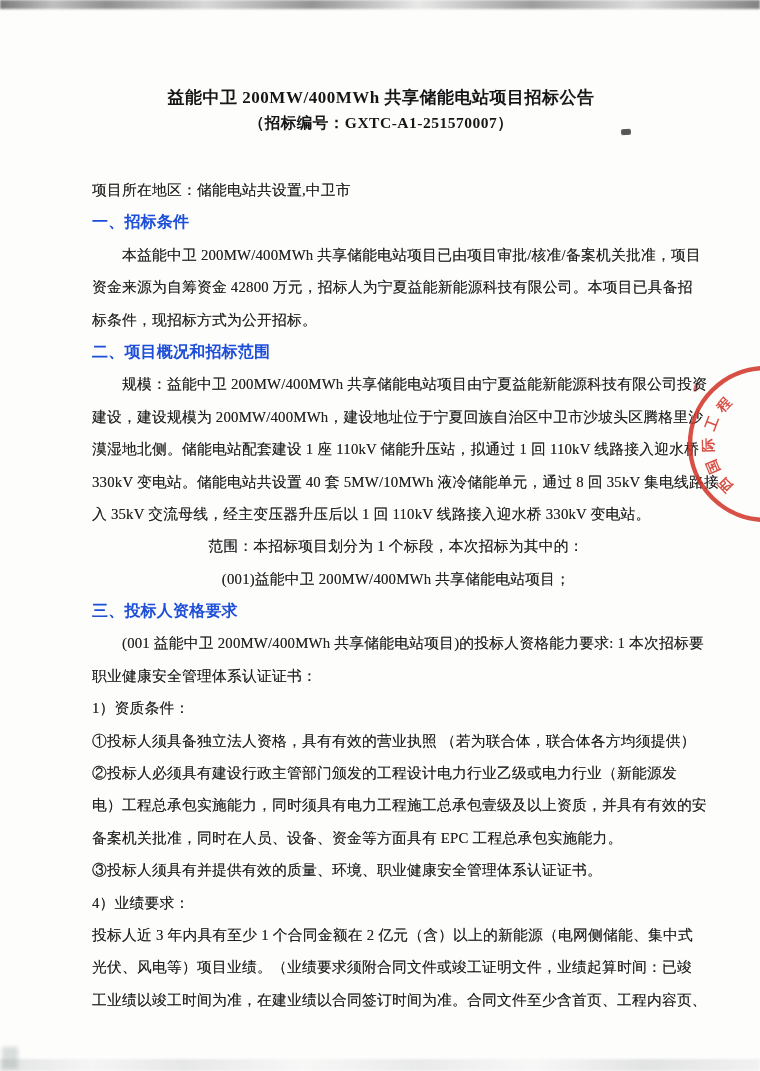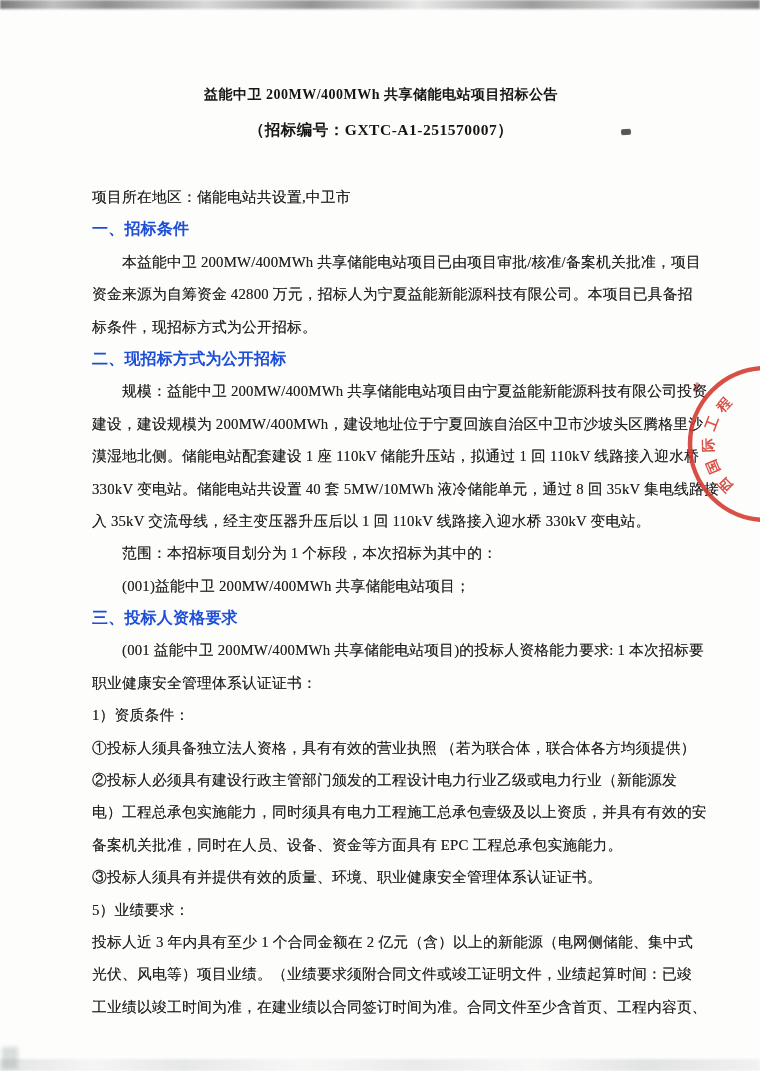--- a/index.html
+++ b/index.html
@@ -41,28 +41,28 @@
   .red-speck {
     position:absolute; left:694px; top:382px; width:4px; height:10px;
     background:#d4453a; border-radius:60% 40% 50% 50%; opacity:.7;
     transform:rotate(18deg); filter:blur(.4px);
   }
 
   .doc { position:absolute; left:92px; top:0; width:578px; }
   .doc-title {
     margin-top:86px;
     text-align:center;
-    font-size:14px; font-weight:700;
+    font-size:17px; font-weight:700;
     font-family:"Liberation Serif", serif;
     letter-spacing:.5px;
     color:#161616;
     white-space:nowrap;
   }
   .doc-subtitle {
-    margin-top:16px;
+    margin-top:4px;
     text-align:center;
     font-size:15.5px; font-weight:700;
     letter-spacing:.5px;
     color:#161616;
     white-space:nowrap;
   }
   .lines { margin-top:40px; }
   .line {
     height:32.4px; line-height:32.4px;
     font-size:14.8px;
@@ -71,21 +71,21 @@
     color:#222;
     text-shadow:0 0 .4px rgba(20,20,20,.55);
   }
   .line.heading {
     font-family:"Liberation Sans", sans-serif;
     font-weight:700;
     font-size:16px;
     color:#1d4ed8;
     text-shadow:none;
   }
-  .line.body-indent { padding-left:30px; }
+  .line.body-indent { padding-left:30px;text-align:center; }
 
   .stamp {
     position:absolute; left:652px; top:342px;
     width:108px; height:205px;
     pointer-events:none;
   }
 </style>
 </head>
 <body>
 
@@ -99,38 +99,38 @@
 
   <div class="doc">
     <div class="doc-title">益能中卫 200MW/400MWh 共享储能电站项目招标公告</div>
     <div class="doc-subtitle">（招标编号：GXTC-A1-251570007）</div>
     <div class="lines">
         <div class="line body">项目所在地区：储能电站共设置,中卫市</div>
         <div class="line heading">一、招标条件</div>
         <div class="line body-indent">本益能中卫 200MW/400MWh 共享储能电站项目已由项目审批/核准/备案机关批准，项目</div>
         <div class="line body">资金来源为自筹资金 42800 万元，招标人为宁夏益能新能源科技有限公司。本项目已具备招</div>
         <div class="line body">标条件，现招标方式为公开招标。</div>
-        <div class="line heading">二、现招标方式为公开招标</div>
+        <div class="line heading">二、项目概况和招标范围</div>
         <div class="line body-indent">规模：益能中卫 200MW/400MWh 共享储能电站项目由宁夏益能新能源科技有限公司投资</div>
         <div class="line body">建设，建设规模为 200MW/400MWh，建设地址位于宁夏回族自治区中卫市沙坡头区腾格里沙</div>
         <div class="line body">漠湿地北侧。储能电站配套建设 1 座 110kV 储能升压站，拟通过 1 回 110kV 线路接入迎水桥</div>
         <div class="line body">330kV 变电站。储能电站共设置 40 套 5MW/10MWh 液冷储能单元，通过 8 回 35kV 集电线路接</div>
         <div class="line body">入 35kV 交流母线，经主变压器升压后以 1 回 110kV 线路接入迎水桥 330kV 变电站。</div>
         <div class="line body-indent">范围：本招标项目划分为 1 个标段，本次招标为其中的：</div>
         <div class="line body-indent">(001)益能中卫 200MW/400MWh 共享储能电站项目；</div>
         <div class="line heading">三、投标人资格要求</div>
         <div class="line body-indent">(001 益能中卫 200MW/400MWh 共享储能电站项目)的投标人资格能力要求: 1 本次招标要</div>
         <div class="line body">职业健康安全管理体系认证证书：</div>
         <div class="line body">1）资质条件：</div>
         <div class="line body">①投标人须具备独立法人资格，具有有效的营业执照 （若为联合体，联合体各方均须提供）</div>
         <div class="line body">②投标人必须具有建设行政主管部门颁发的工程设计电力行业乙级或电力行业（新能源发</div>
         <div class="line body">电）工程总承包实施能力，同时须具有电力工程施工总承包壹级及以上资质，并具有有效的安</div>
         <div class="line body">备案机关批准，同时在人员、设备、资金等方面具有 EPC 工程总承包实施能力。</div>
         <div class="line body">③投标人须具有并提供有效的质量、环境、职业健康安全管理体系认证证书。</div>
-        <div class="line body">5）业绩要求：</div>
+        <div class="line body">4）业绩要求：</div>
         <div class="line body">投标人近 3 年内具有至少 1 个合同金额在 2 亿元（含）以上的新能源（电网侧储能、集中式</div>
         <div class="line body">光伏、风电等）项目业绩。（业绩要求须附合同文件或竣工证明文件，业绩起算时间：已竣</div>
         <div class="line body">工业绩以竣工时间为准，在建业绩以合同签订时间为准。合同文件至少含首页、工程内容页、</div>
       </div>
   </div>
 
   <svg class="stamp" viewBox="0 0 108 205" xmlns="http://www.w3.org/2000/svg">
     <g opacity="0.88">
       <circle cx="114" cy="102" r="76" fill="none" stroke="#d3382c" stroke-width="4.5"></circle>
       <g font-family="Liberation Sans, sans-serif" font-size="14" font-weight="700" fill="#d3382c" text-anchor="middle">

